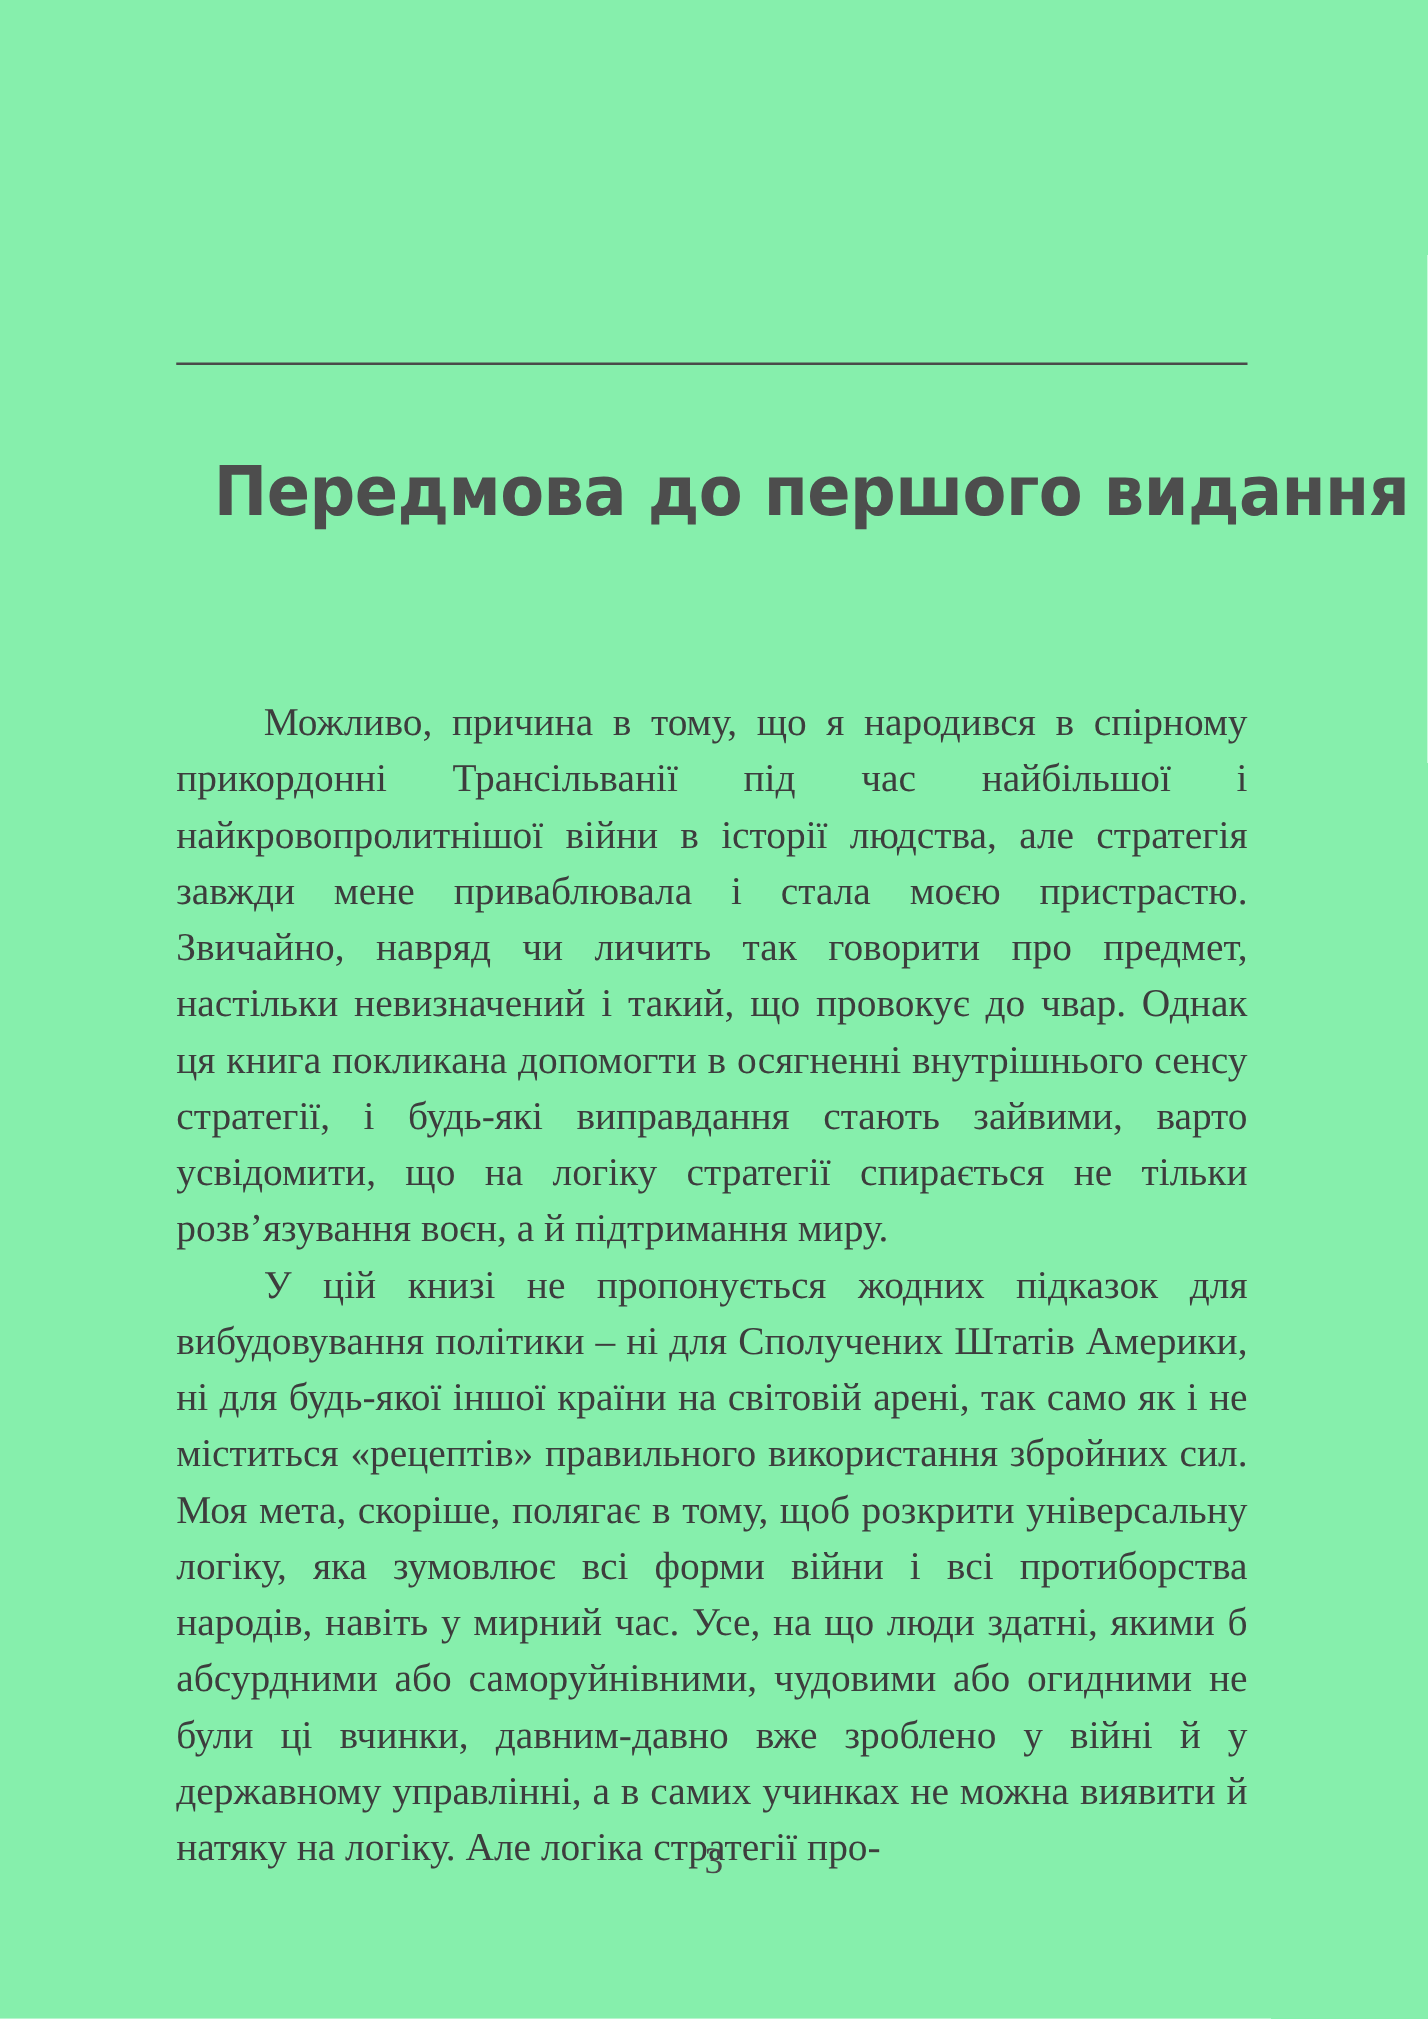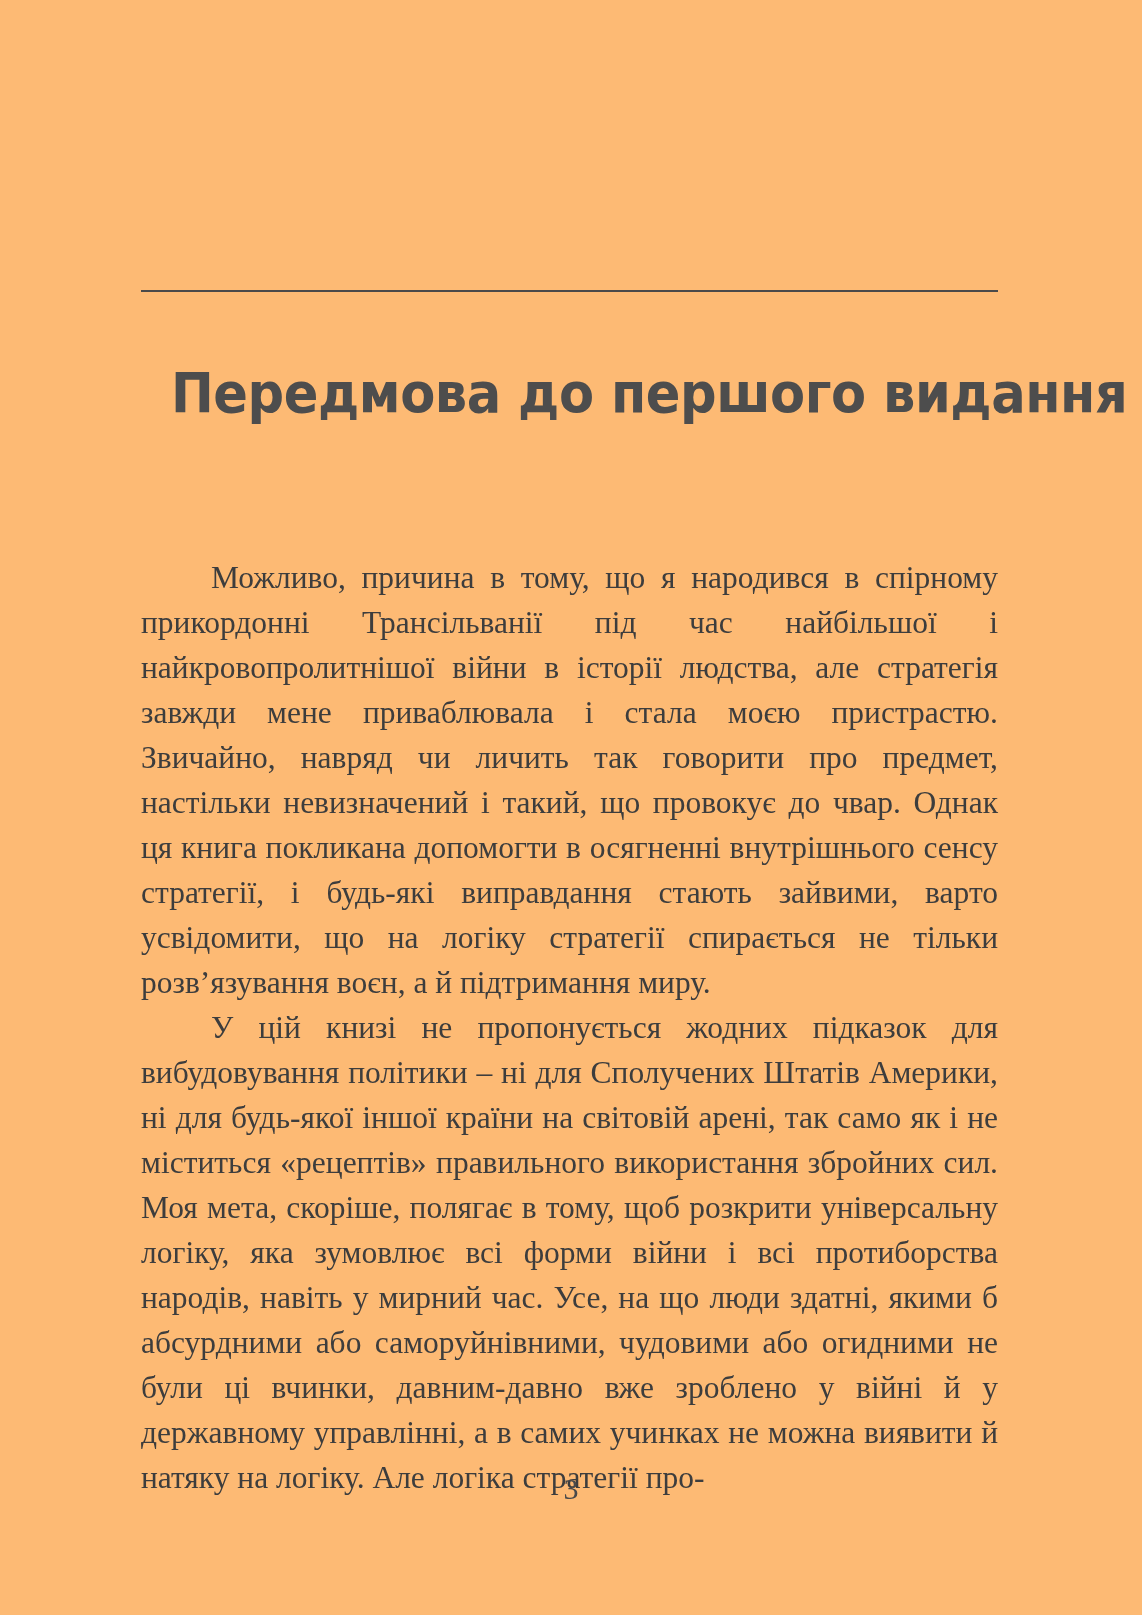--- a/index.html
+++ b/index.html
@@ -15,21 +15,21 @@
     color: #3a3a3a;
     overflow: hidden;
   }
 
   .page {
     position: absolute;
     left: 0;
     top: 0;
     width: 1142px;
     height: 1615px;
-    background: #fdba74;
+    background: #86efac;
   }
 
   .content {
     position: absolute;
     left: 141px;
     top: 0;
     width: 857px;
     height: 1615px;
   }
 

